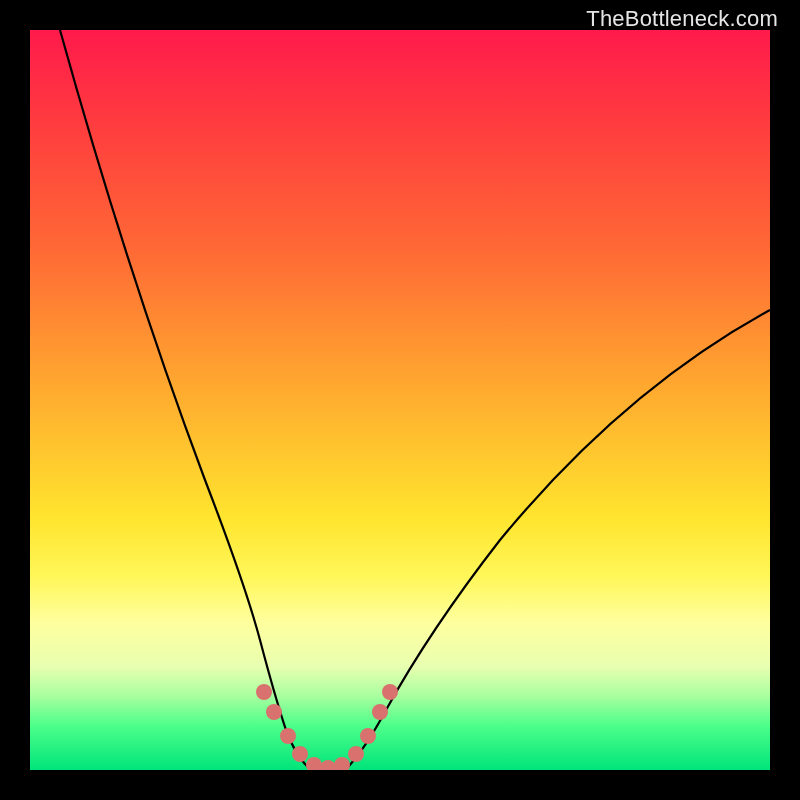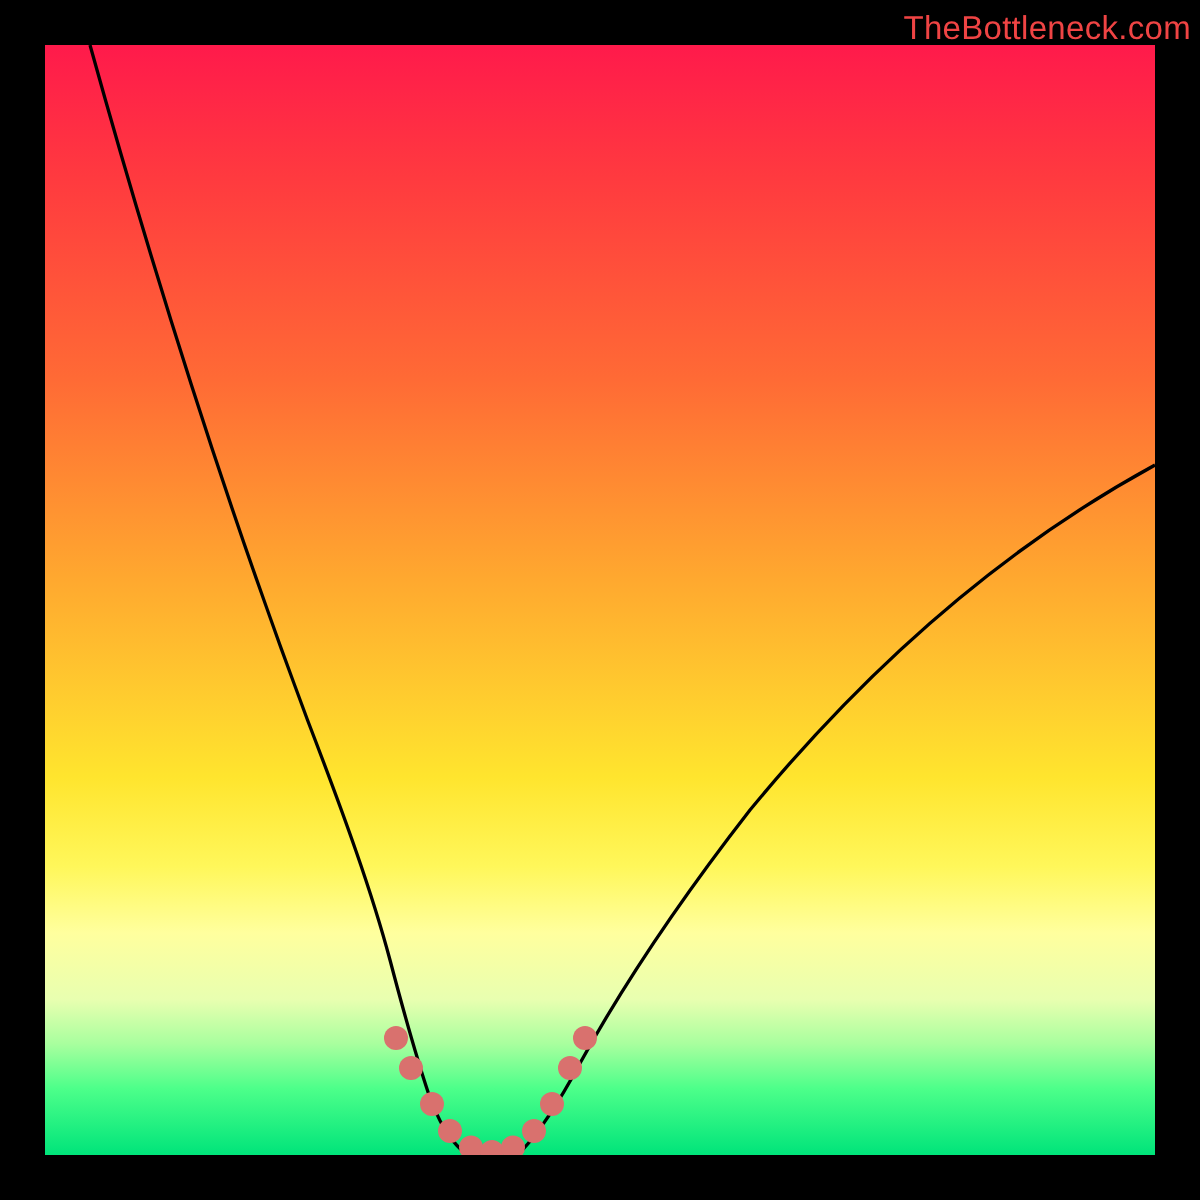--- a/index.html
+++ b/index.html
@@ -36,22 +36,22 @@
       #ffff9e 80%,
       #e8ffb0 86%,
       #a8ff9e 90%,
       #4dff8a 94%,
       #00e47a 100%
     );
   }
   .watermark {
     position: absolute;
     top: 6px;
-    right: 6px;
-    color: #ef4444;
+    right: 22px;
+    color: #e5e5e5;
     font-size: 22px;
     font-weight: 400;
     letter-spacing: 0.2px;
   }
   svg.curves {
     position: absolute;
     left: 0;
     top: 0;
   }
 </style>

